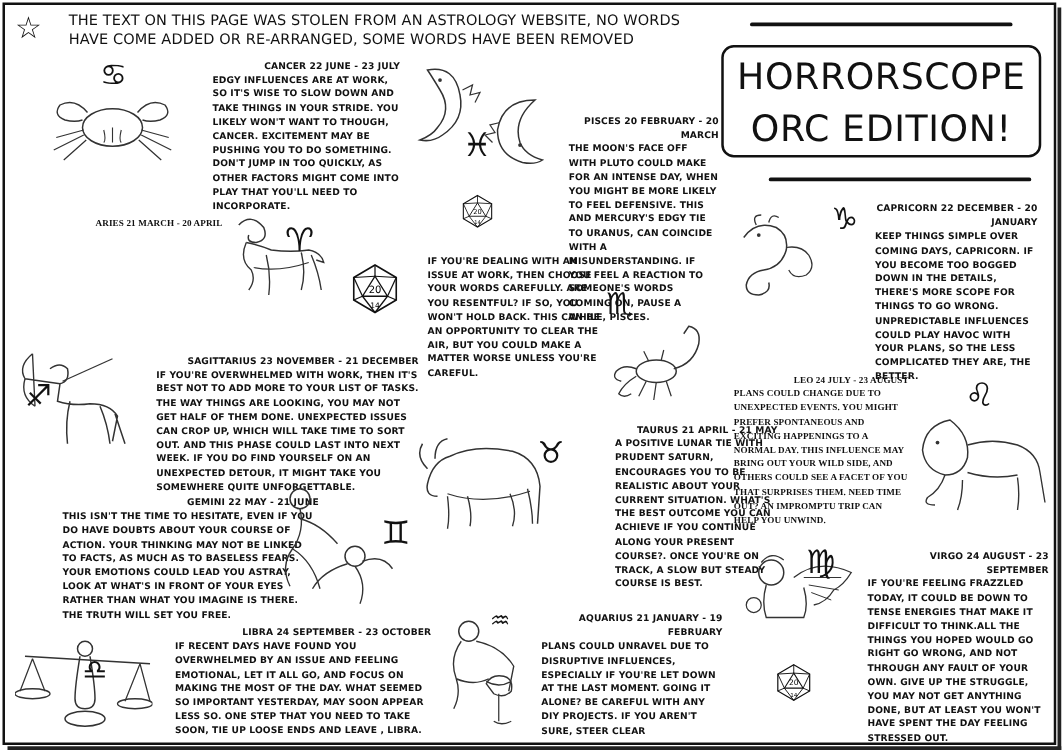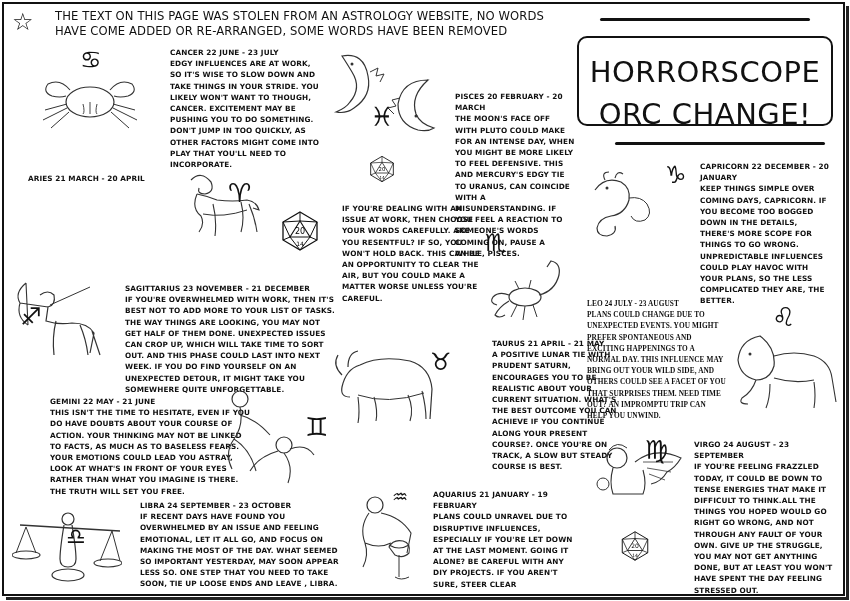--- a/index.html
+++ b/index.html
@@ -1,41 +1,41 @@
 <!DOCTYPE html>
 <html><head>
 <meta charset="utf-8">
 <style>
   html, body { margin:0; padding:0; background:#fff; }
   body { width:850px; height:601px; position:relative; overflow:hidden; font-family:"DejaVu Sans", sans-serif; color:#111; }
   .frame { position:absolute; left:2px; top:2px; width:843px; height:594px; border:2px solid #111; box-sizing:border-box; }
   .frame-shadow { position:absolute; left:6px; top:6px; width:843px; height:594px; border-right:3px solid #222; border-bottom:3px solid #222; box-sizing:border-box; }
   .disclaimer { position:absolute; left:55px; top:9px; width:520px; font-size:11.6px; line-height:15px; letter-spacing:0.1px; }
   .star { position:absolute; left:12px; top:10px; font-size:24px; line-height:24px; }
-  .title-box { position:absolute; left:577px; top:36px; width:256px; height:90px; border:2px solid #111; border-radius:10px; box-sizing:border-box; text-align:center; font-size:29px; line-height:42px; letter-spacing:0.5px; padding-top:13px; }
+  .title-box { position:absolute; left:577px; top:36px; width:256px; height:90px; border:2px solid #111; border-radius:10px; box-sizing:border-box; text-align:center; font-size:29px; line-height:42px; letter-spacing:0.5px; padding-top:2px; }
   .title-rule { position:absolute; height:3px; background:#111; border-radius:2px; }
   .horo { position:absolute; font-size:7.3px; line-height:11.2px; font-weight:bold; text-transform:uppercase; letter-spacing:0.1px; }
-  .horo .head { display:block; }
+  .horo .head { display:block;text-align:right; }
   .sym { position:absolute; font-size:30px; line-height:30px; font-weight:normal; color:#111; }
   .art { position:absolute; }
   .d20 { position:absolute; }
 </style>
 </head>
 <body>
 
 <div class="frame-shadow"></div>
 <div class="frame"></div>
 
 <span class="star">☆</span>
 <div class="disclaimer">THE TEXT ON THIS PAGE WAS STOLEN FROM AN ASTROLOGY WEBSITE, NO WORDS HAVE COME ADDED OR RE-ARRANGED, SOME WORDS HAVE BEEN REMOVED</div>
 
 <div class="title-rule" style="left:600px; top:18px; width:210px;"></div>
 <div class="title-box">
   <div>HORRORSCOPE</div>
-  <div>ORC CHANGE!</div>
+  <div>ORC EDITION!</div>
 </div>
 <div class="title-rule" style="left:615px; top:142px; width:210px;"></div>
 
 <svg width="0" height="0" style="position:absolute">
   <defs>
     <g id="d20">
       <polygon points="20,2 37,12 37,30 20,40 3,30 3,12" fill="#fff" stroke="#111" stroke-width="1.3"></polygon>
       <polygon points="20,11 30,27 10,27" fill="none" stroke="#111" stroke-width="1.1"></polygon>
       <line x1="20" y1="2" x2="20" y2="11" stroke="#111" stroke-width="1"></line>
       <line x1="3" y1="12" x2="10" y2="27" stroke="#111" stroke-width="1"></line>
@@ -75,21 +75,21 @@
 </svg>
 <span class="sym" style="left:370px; top:102px; font-size:26px;">♓</span>
 <svg class="d20" style="left:368px; top:155px;" width="28" height="28" viewBox="0 0 40 42">
     <use href="#d20"></use>
   </svg>
 <div class="horo" style="left:455px; top:47px; width:120px;margin-top:44px;">
   <span class="head">PISCES 20 FEBRUARY - 20 MARCH</span>
   <span>THE MOON'S FACE OFF WITH PLUTO COULD MAKE FOR AN INTENSE DAY, WHEN YOU MIGHT BE MORE LIKELY TO FEEL DEFENSIVE. THIS AND MERCURY'S EDGY TIE TO URANUS, CAN COINCIDE WITH A MISUNDERSTANDING. IF YOU FEEL A REACTION TO SOMEONE'S WORDS COMING ON, PAUSE A WHILE, PISCES.</span>
 </div>
 
-<div class="horo" style="left:28px; top:173px; width:150px;">
+<div class="horo" style="left:28px; top:173px; width:150px;font-family:Liberation Serif, serif;">
   <span class="head">ARIES 21 MARCH - 20 APRIL</span>
 </div>
 <svg class="art" style="left:183px; top:170px;" width="80" height="80" viewBox="0 0 80 80">
   <path d="M8,10 q10,-10 20,2 q4,10 -6,12 q-8,0 -6,-6" fill="none" stroke="#333" stroke-width="1.2"></path>
   <path d="M14,24 q10,2 20,6 q16,2 30,0 q10,2 12,10 l-6,-2" fill="none" stroke="#333" stroke-width="1.1"></path>
   <path d="M14,24 q-6,14 4,22 q4,8 -2,16 M30,34 q4,16 2,32 M58,32 q4,16 0,30 M66,34 q6,14 8,28" fill="none" stroke="#333" stroke-width="1.1"></path>
   <path d="M20,44 q20,4 44,-4" fill="none" stroke="#333" stroke-width="1"></path>
 </svg>
 <span class="sym" style="left:228px; top:178px; font-size:26px;">♈</span>
 <svg class="d20" style="left:280px; top:210px;" width="40" height="42" viewBox="0 0 40 42">

